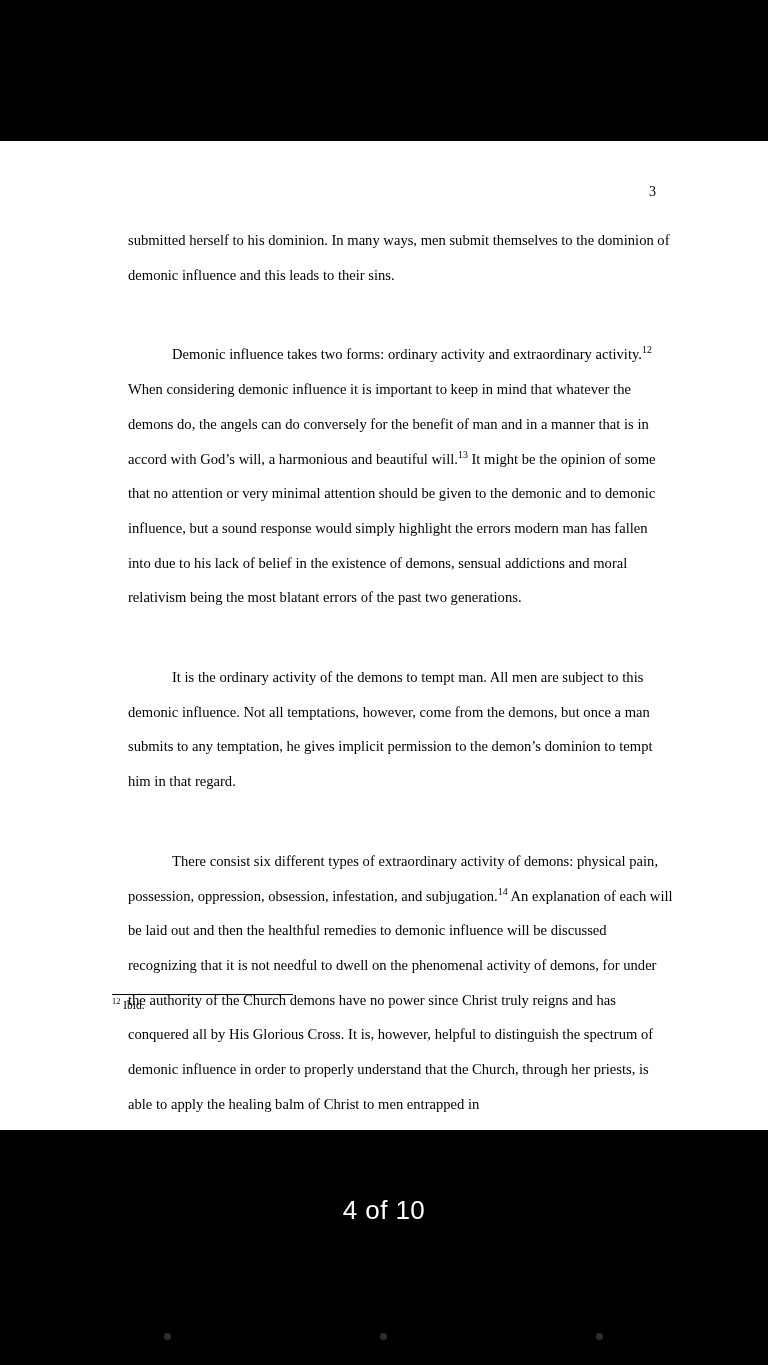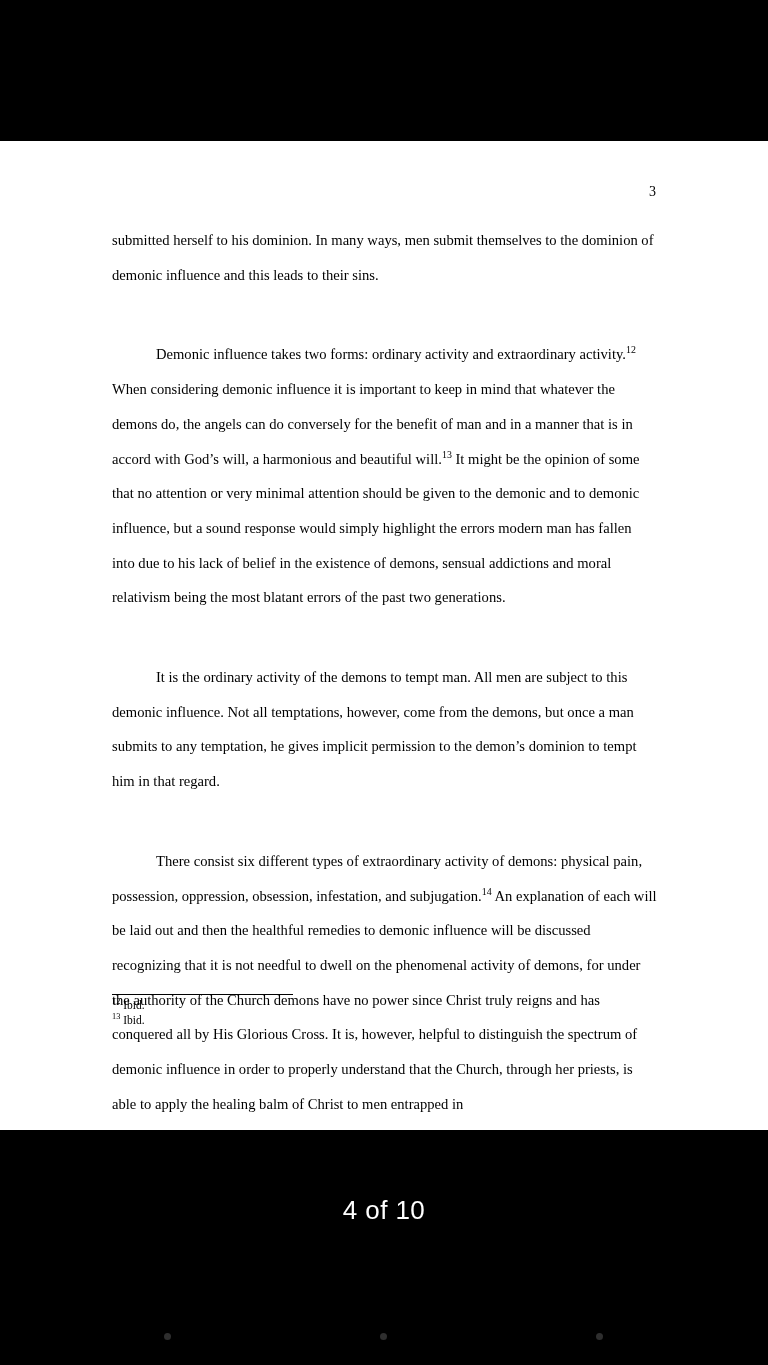--- a/index.html
+++ b/index.html
@@ -47,21 +47,21 @@
     width: 656px;
     text-align: right;
     font-size: 14px;
     color: #000000;
     font-family: "Liberation Serif", serif;
   }
 
   .body-text {
     position: absolute;
     top: 82px;
-    left: 112px;
+    left: 128px;
     width: 545px;
     font-size: 14.6px;
     line-height: 34.7px;
     color: #000000;
     text-align: left;
     font-family: "Liberation Serif", serif;
   }
 
   .body-text p {
     margin: 0;
@@ -160,21 +160,20 @@
         <p>submitted herself to his dominion. In many ways, men submit themselves to the dominion of demonic influence and this leads to their sins.</p>
         <p class="indented">Demonic influence takes two forms: ordinary activity and extraordinary activity.<sup>12</sup> When considering demonic influence it is important to keep in mind that whatever the demons do, the angels can do conversely for the benefit of man and in a manner that is in accord with God’s will, a harmonious and beautiful will.<sup>13</sup>  It might be the opinion of some that no attention or very minimal attention should be given to the demonic and to demonic influence, but a sound response would simply highlight the errors modern man has fallen into due to his lack of belief in the existence of demons, sensual addictions and moral relativism being the most blatant errors of the past two generations.</p>
         <p class="indented">It is the ordinary activity of the demons to tempt man.  All men are subject to this demonic influence. Not all temptations, however, come from the demons, but once a man submits to any temptation, he gives implicit permission to the demon’s dominion to tempt him in that regard.</p>
         <p class="indented">There consist six different types of extraordinary activity of demons: physical pain, possession, oppression, obsession, infestation, and subjugation.<sup>14</sup> An explanation of each will be laid out and then the healthful remedies to demonic influence will be discussed recognizing that it is not needful to dwell on the phenomenal activity of demons, for under the authority of the Church demons have no power since Christ truly reigns and has conquered all by His Glorious Cross. It is, however, helpful to distinguish the spectrum of demonic influence in order to properly understand that the Church, through her priests, is able to apply the healing balm of Christ to men entrapped in</p>
       </div>
 
     <div class="footnote-rule"></div>
 
     <div class="footnotes">
         <div class="fn"><sup>12</sup> Ibid.</div>
-        <div class="fn"><sup>13</sup> Ibid.</div>
       </div>
 
   </div>
 
   <div class="letterbox-bottom">
     <div class="page-indicator">4 of 10</div>
     <div class="navbar">
       <div class="nav-dot back"></div>
       <div class="nav-dot home"></div>
       <div class="nav-dot recent"></div>

